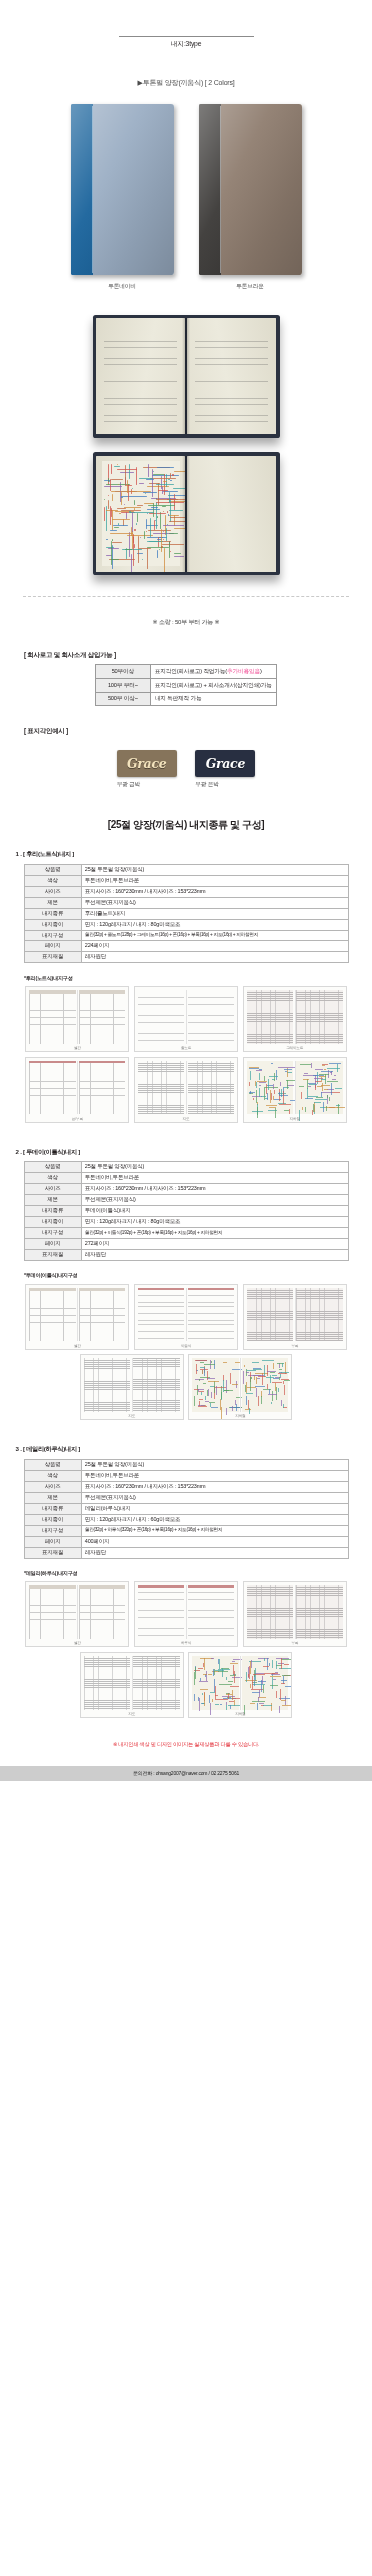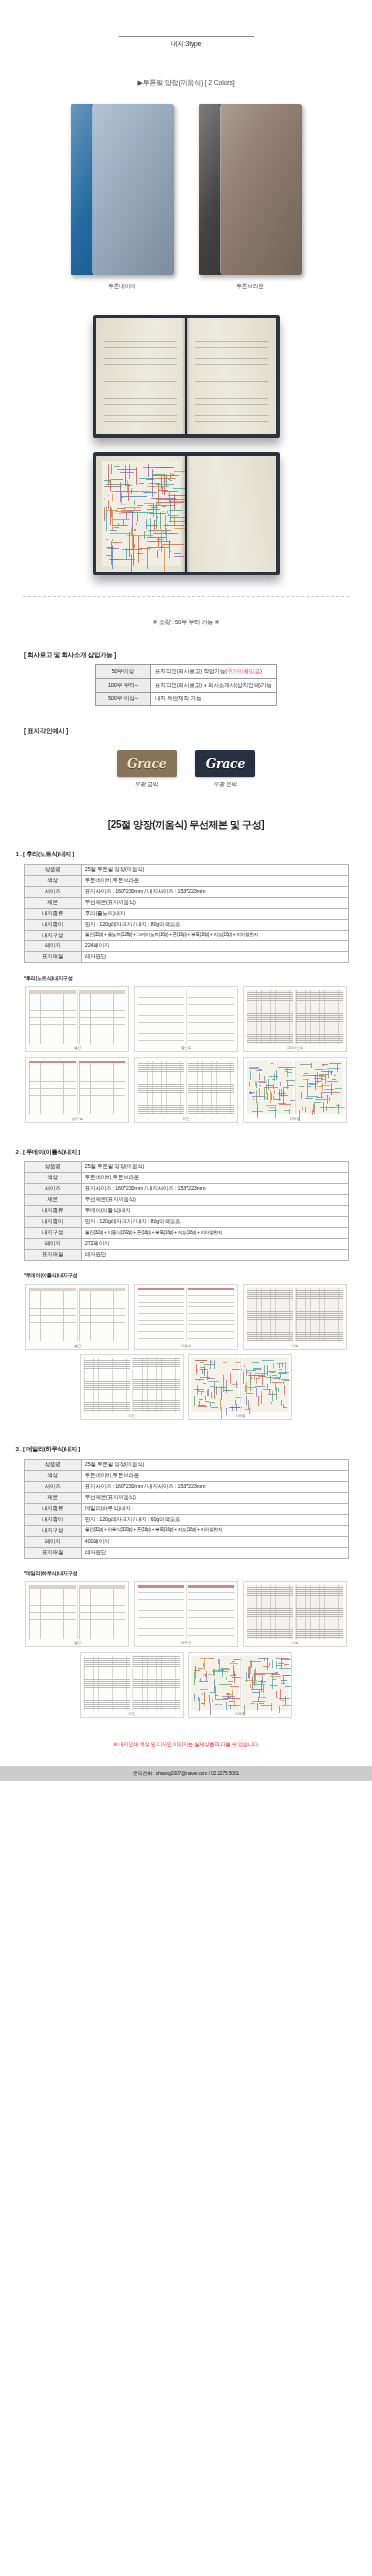--- a/index.html
+++ b/index.html
@@ -88,21 +88,21 @@
   .brk-2{font-size:6.2px; font-weight:bold; letter-spacing:-0.3px; margin:0 0 4.7px 15.6px;}
 
   
   table.tbl{border-collapse:collapse; margin:0 auto; font-size:5.7px; letter-spacing:-0.2px;}
   table.tbl td{border:0.5px solid #9a9a9a; padding:2.6px 4.2px; line-height:1.3;}
   table.tbl td.k{background:#ececec; text-align:center; white-space:nowrap; width:45px;}
   .pink{color:#ef3d8c;}
 
   
   .engr{display:flex; justify-content:center; gap:18.7px; margin-top:13.5px;}
-  .engr-cell{text-align:center;}
+  .engr-cell{text-align:left;}
   .chip{
     width:60px; height:27px; border-radius:2.1px; position:relative; overflow:hidden;
     box-shadow:0 1px 2.1px rgba(0,0,0,.28);
     display:flex; align-items:center; justify-content:center;
   }
   .chip.gold{background:#8d7a60;}
   .chip.navy{background:#2a3244;}
   .chip .txt{
     font-family:"DejaVu Serif","Liberation Serif",serif;
     font-style:italic; font-weight:bold; font-size:12.5px; position:relative; z-index:2;
@@ -452,21 +452,21 @@
       <div class="engr-cell">
         <div class="chip navy">
           <div class="grain" style="opacity:.5"></div>
           <span class="txt">Grace</span>
         </div>
         <div class="engr-cap">무광 은박</div>
       </div>
     </div>
   </div>
 
-  <div class="bigtitle">[25절 양장(끼움식) 무선제본 및 구성]</div>
+  <div class="bigtitle">[25절 양장(끼움식) 내지종류 및 구성]</div>
 
   <div class="spec-wrap" style="margin-top:17.7px;">
     <div class="brk-2">1 . [ 후리(노트식)내지 ]</div>
     <table class="spec">
       <tbody>
         <tr>
             <td class="k">상품명</td>
             <td class="v">25절 투톤펄 양장(끼움식)</td>
           </tr>
         <tr>

